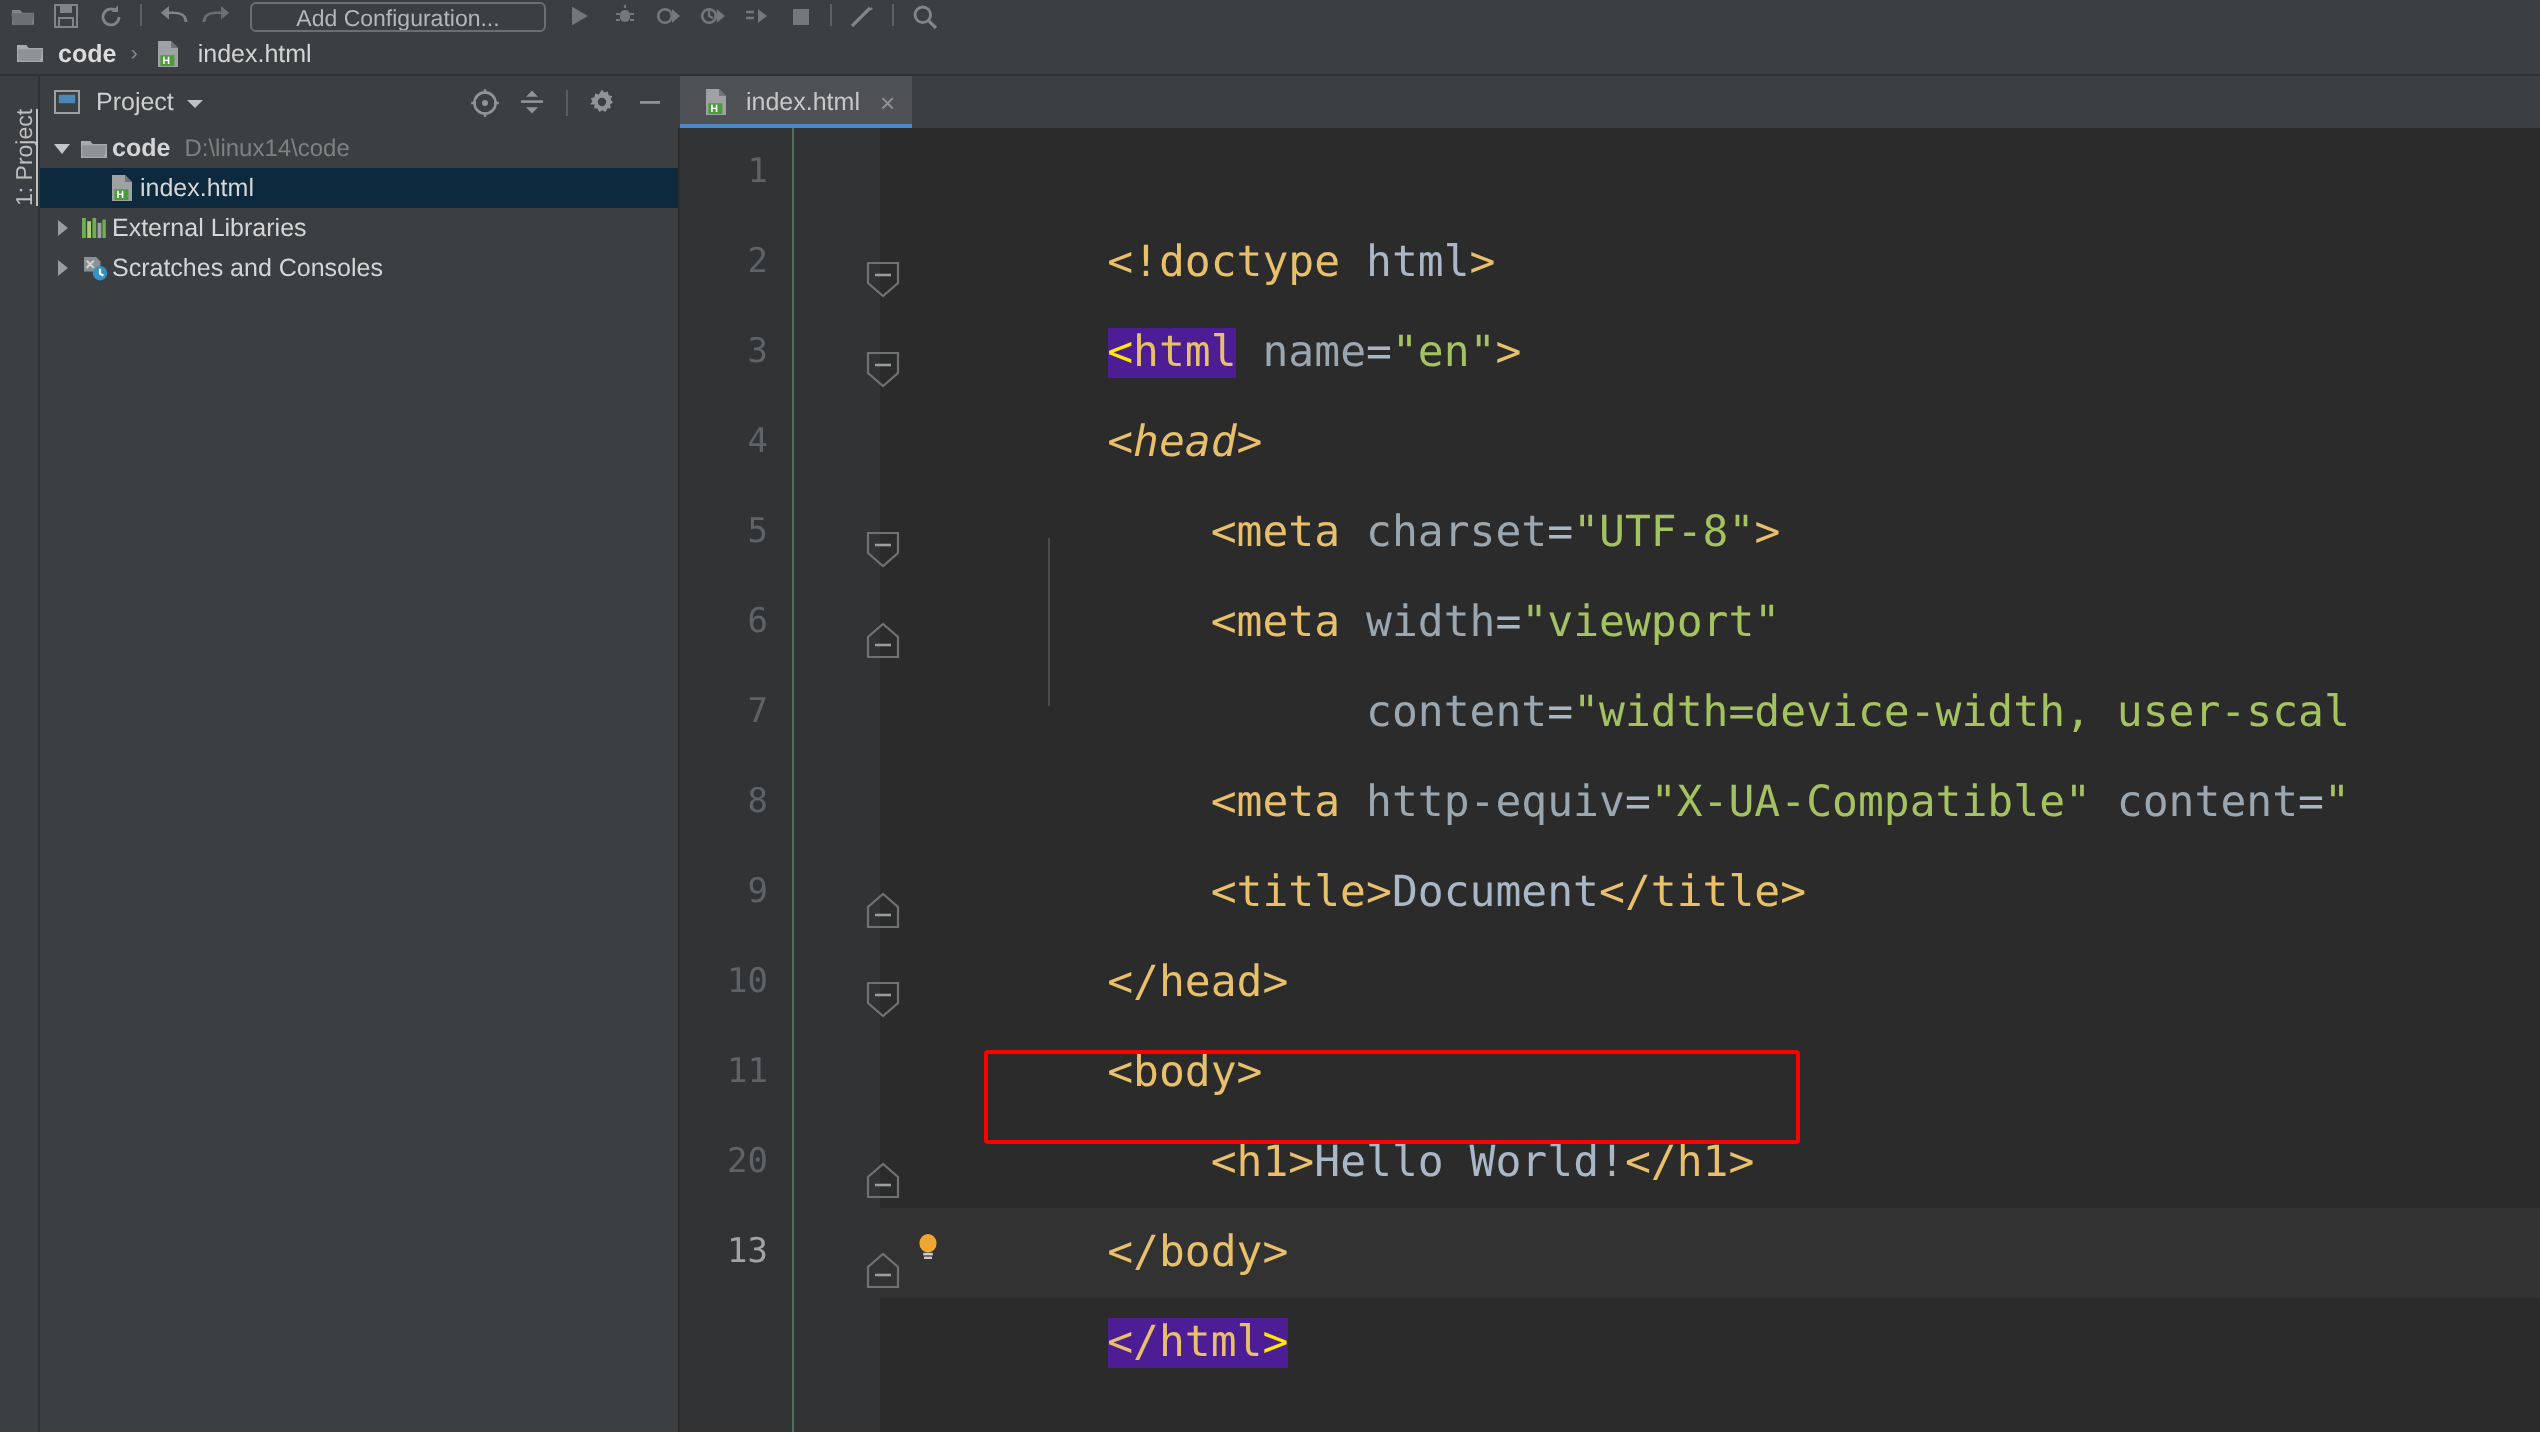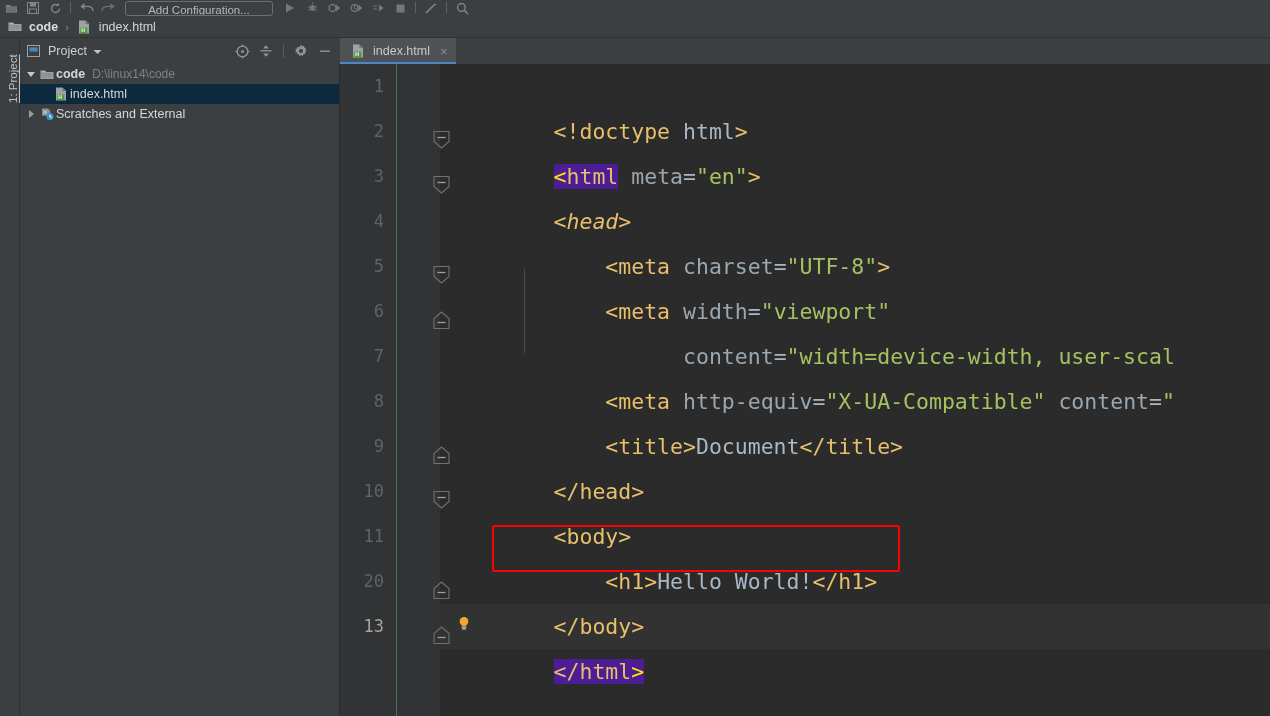--- a/index.html
+++ b/index.html
@@ -319,34 +319,49 @@
         <svg width="15" height="14" viewBox="0 0 15 14">
             <path d="M2 0.5h6.5L12 4v9.5H2z" fill="#9EA2A5"></path>
             <path d="M8.5 0.5V4H12z" fill="#6F7477"></path>
             <rect x="3.2" y="7.6" width="7" height="5.4" fill="#4C9B3A"></rect>
             <text x="4.3" y="12" font-family="Liberation Sans, sans-serif" font-size="5.2" fill="#FFFFFF" font-weight="bold">H</text>
           </svg>
       </span>
       <span class="rlabel">index.html</span>
     </div>
 
+    <div class="row" style="padding-left:4px;">
+      <span class="arrow">
+          <i class="tri right"></i>
+        </span>
+      <span class="ic">
+        <svg width="14" height="12" viewBox="0 0 14 12">
+            <rect x="1" y="1" width="1.9" height="10" fill="#6FAF4E"></rect>
+            <rect x="3.6" y="2.6" width="1.9" height="8.4" fill="#A8CF6F"></rect>
+            <rect x="6.2" y="1" width="1.9" height="10" fill="#6FAF4E"></rect>
+            <rect x="8.8" y="3.4" width="1.9" height="7.6" fill="#9AA0A3"></rect>
+            <rect x="11.2" y="1.8" width="1.7" height="9.2" fill="#6FAF4E"></rect>
+          </svg>
+      </span>
+      <span class="rlabel">External Libraries</span>
+    </div>
 
     <div class="row" style="padding-left:4px;">
       <span class="arrow">
           <i class="tri right"></i>
         </span>
       <span class="ic">
         <svg width="15" height="14" viewBox="0 0 15 14">
             <path d="M2 1.5h6l2.2 2.3v5H2z" fill="#8B9093"></path>
             <path d="M3.3 3.3l3.6 3.6M6.9 3.3L3.3 6.9" stroke="#CFD3D6" stroke-width="1"></path>
             <circle cx="10" cy="9.6" r="3.6" fill="#3592C4"></circle>
             <path d="M10 7.4v2.4l1.7 1" stroke="#FFFFFF" stroke-width="1.1" fill="none"></path>
           </svg>
       </span>
-      <span class="rlabel">Scratches and External</span>
+      <span class="rlabel">Scratches and Consoles</span>
     </div>
   </div>
 
   <div class="tabbar">
     <div class="tab">
       <span class="ic">
         <svg width="15" height="14" viewBox="0 0 15 14">
             <path d="M2 0.5h6.5L12 4v9.5H2z" fill="#9EA2A5"></path>
             <path d="M8.5 0.5V4H12z" fill="#6F7477"></path>
             <rect x="3.2" y="7.6" width="7" height="5.4" fill="#4C9B3A"></rect>
@@ -467,21 +482,21 @@
 
     <div class="indent-guide" style="left:184px;top:205px;height:84px;"></div>
 
     <div>
 
       <div class="srcline" style="top:0px;text-align:right;">
         <span class="tag">&lt;!doctype </span><span class="txt">html</span><span class="tag">&gt;</span>
       </div>
 
       <div class="srcline" style="top:45px;">
-        <span class="hl"><span class="caretbr">&lt;</span><span class="tag">html</span></span><span class="attr"> meta</span><span class="txt">=</span><span class="val">"en"</span><span class="tag">&gt;</span>
+        <span class="hl"><span class="caretbr">&lt;</span><span class="tag">html</span></span><span class="attr"> name</span><span class="txt">=</span><span class="val">"en"</span><span class="tag">&gt;</span>
       </div>
 
       <div class="srcline" style="top:90px;font-style:italic;">
         <span class="tag">&lt;head&gt;</span>
       </div>
 
       <div class="srcline" style="top:135px;">
         <span class="tag">    &lt;meta</span><span class="attr"> charset</span><span class="txt">=</span><span class="val">"UTF-8"</span><span class="tag">&gt;</span>
       </div>
 

